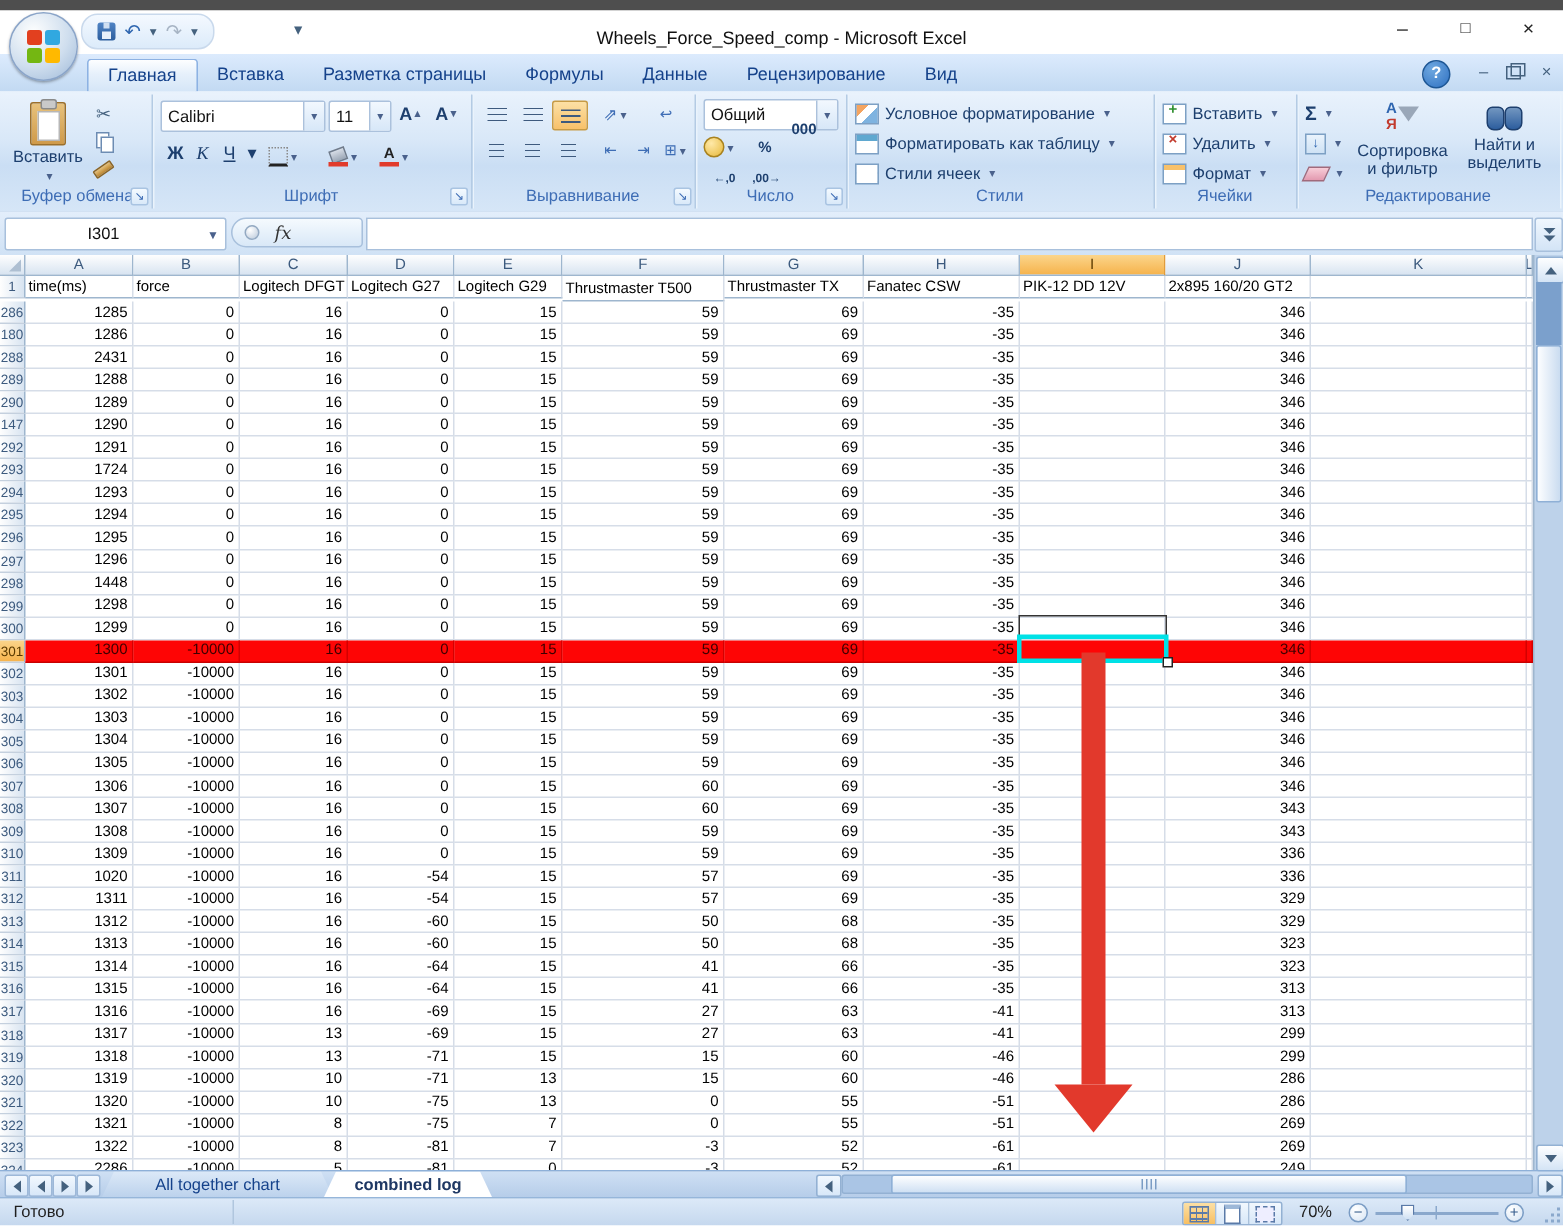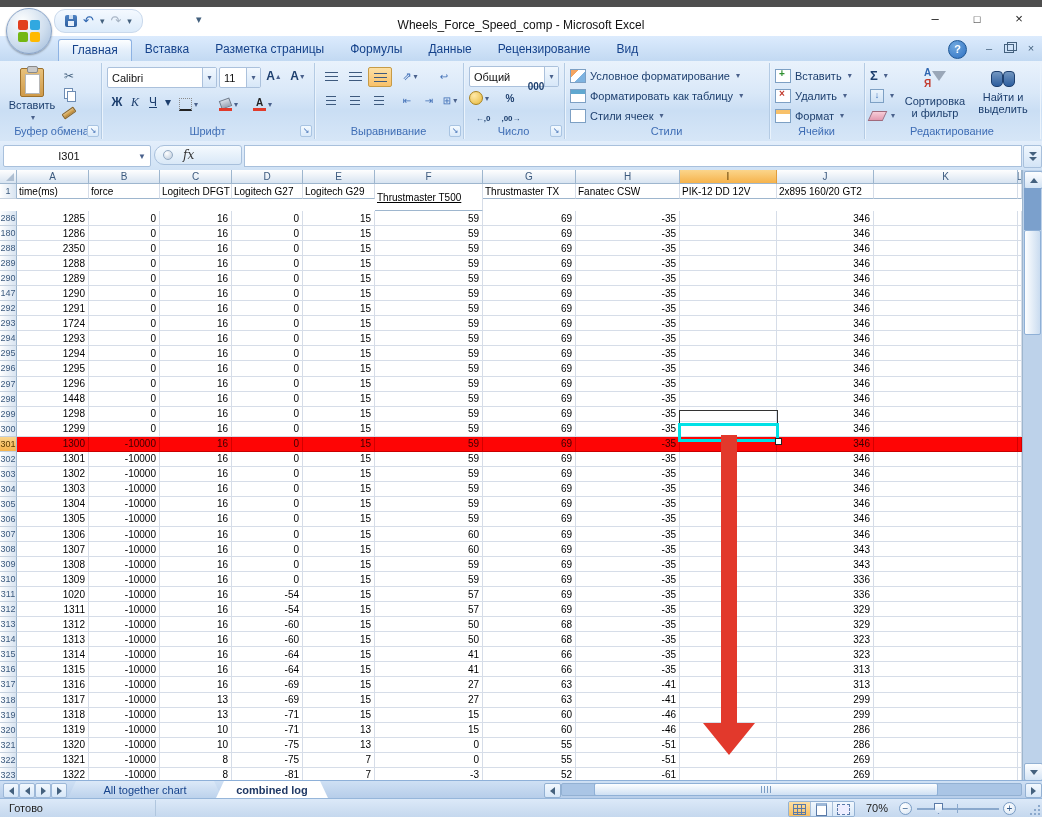--- a/index.html
+++ b/index.html
@@ -477,21 +477,21 @@
       <div class="hcell" style="width: 144px; height: 14px; flex: 0 0 144px;">K</div>
       <div class="hcell" style="width: 4px; height: 14px; flex: 0 0 4px;">L</div>
     </div>
     <div class="x-row frozen-row">
       <div class="gut" style="width: 17px; height: 15.05px; flex: 0 0 17px;">1</div>
       <div class="gcell lbl" style="width: 72px; height: 15.05px; flex: 0 0 72px;">time(ms)</div>
       <div class="gcell lbl" style="width: 71px; height: 15.05px; flex: 0 0 71px;">force</div>
       <div class="gcell lbl" style="width: 72px; height: 15.05px; flex: 0 0 72px;">Logitech DFGT</div>
       <div class="gcell lbl" style="width: 71px; height: 15.05px; flex: 0 0 71px;">Logitech G27</div>
       <div class="gcell lbl" style="width: 72px; height: 15.05px; flex: 0 0 72px;">Logitech G29</div>
-      <div class="gcell lbl" style="width: 108px; height: 27px; flex: 0 0 108px; text-decoration: underline;">Thrustmaster T500</div>
+      <div class="gcell lbl" style="width: 108px; height: 17px; flex: 0 0 108px;">Thrustmaster T500</div>
       <div class="gcell lbl" style="width: 93px; height: 15.05px; flex: 0 0 93px;">Thrustmaster TX</div>
       <div class="gcell lbl" style="width: 104px; height: 15.05px; flex: 0 0 104px;">Fanatec CSW</div>
       <div class="gcell lbl" style="width: 97px; height: 15.05px; flex: 0 0 97px;">PIK-12 DD 12V</div>
       <div class="gcell lbl" style="width: 97px; height: 15.05px; flex: 0 0 97px;">2x895 160/20 GT2</div>
       <div class="gcell lbl" style="width: 144px; height: 15.05px; flex: 0 0 144px;"></div>
       <div class="gcell lbl" style="width: 4px; height: 15.05px; flex: 0 0 4px;"></div>
     </div>
     <div class="x-row ">
       <div class="gut" style="width: 17px; height: 15.05px; flex: 0 0 17px;">286</div>
       <div class="gcell" style="width: 72px; height: 15.05px; flex: 0 0 72px;">1285</div>
@@ -517,21 +517,21 @@
       <div class="gcell" style="width: 108px; height: 15.05px; flex: 0 0 108px;">59</div>
       <div class="gcell" style="width: 93px; height: 15.05px; flex: 0 0 93px;">69</div>
       <div class="gcell" style="width: 104px; height: 15.05px; flex: 0 0 104px;">-35</div>
       <div class="gcell" style="width: 97px; height: 15.05px; flex: 0 0 97px;"></div>
       <div class="gcell" style="width: 97px; height: 15.05px; flex: 0 0 97px;">346</div>
       <div class="gcell" style="width: 144px; height: 15.05px; flex: 0 0 144px;"></div>
       <div class="gcell" style="width: 4px; height: 15.05px; flex: 0 0 4px;"></div>
     </div>
     <div class="x-row ">
       <div class="gut" style="width: 17px; height: 15.05px; flex: 0 0 17px;">288</div>
-      <div class="gcell" style="width: 72px; height: 15.05px; flex: 0 0 72px;">2350</div>
+      <div class="gcell" style="width: 72px; height: 15.05px; flex: 0 0 72px;">2431</div>
       <div class="gcell" style="width: 71px; height: 15.05px; flex: 0 0 71px;">0</div>
       <div class="gcell" style="width: 72px; height: 15.05px; flex: 0 0 72px;">16</div>
       <div class="gcell" style="width: 71px; height: 15.05px; flex: 0 0 71px;">0</div>
       <div class="gcell" style="width: 72px; height: 15.05px; flex: 0 0 72px;">15</div>
       <div class="gcell" style="width: 108px; height: 15.05px; flex: 0 0 108px;">59</div>
       <div class="gcell" style="width: 93px; height: 15.05px; flex: 0 0 93px;">69</div>
       <div class="gcell" style="width: 104px; height: 15.05px; flex: 0 0 104px;">-35</div>
       <div class="gcell" style="width: 97px; height: 15.05px; flex: 0 0 97px;"></div>
       <div class="gcell" style="width: 97px; height: 15.05px; flex: 0 0 97px;">346</div>
       <div class="gcell" style="width: 144px; height: 15.05px; flex: 0 0 144px;"></div>

